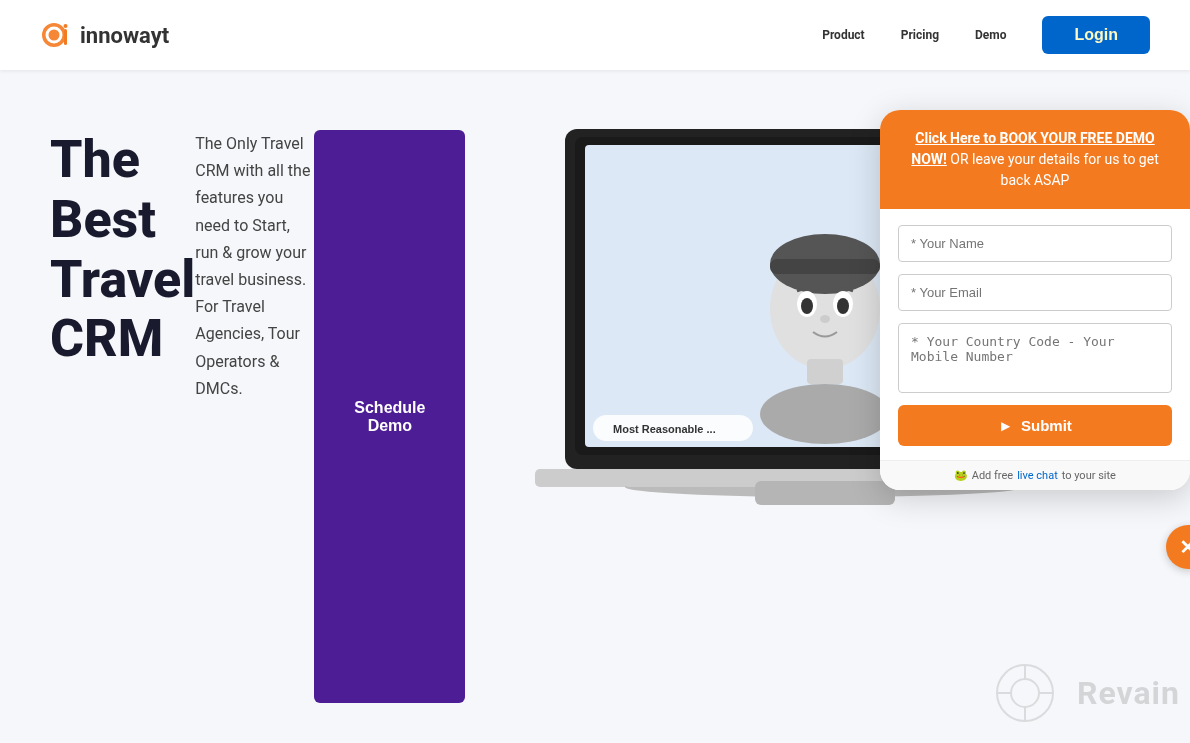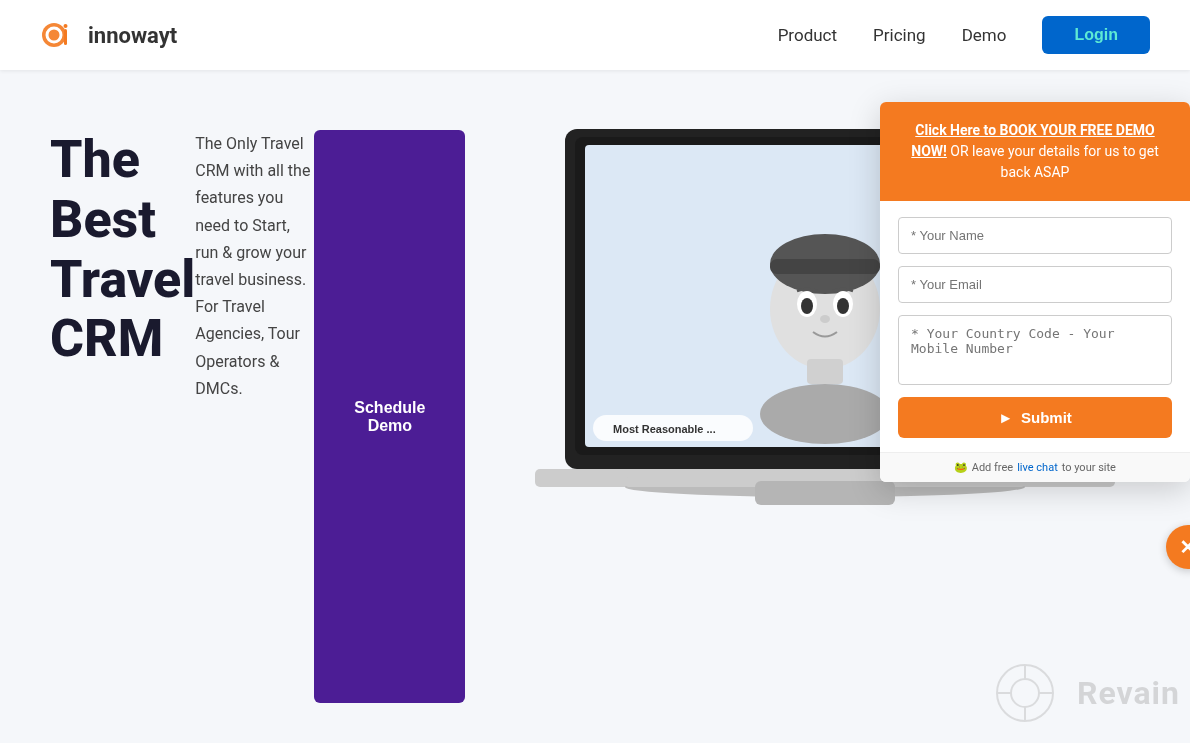--- a/index.html
+++ b/index.html
@@ -18,46 +18,46 @@
       padding: 0 40px;
       height: 70px;
       background: #fff;
       box-shadow: 0 1px 4px rgba(0,0,0,0.08);
       position: relative;
       z-index: 10;
     }
     .logo-wrap {
       display: flex;
       align-items: center;
-      gap: 8px;
+      gap: 0;
     }
     .logo-icon {
       width: 40px;
       height: 40px;
     }
     .logo-text {
       font-size: 22px;
       font-weight: 700;
       color: #333;
     }
     .nav-links {
       display: flex;
       align-items: center;
       gap: 36px;
     }
     .nav-link {
-      font-size: 17px;
+      font-size: 12px;
       color: #333;
       text-decoration: none;
-      font-weight: 400;
+      font-weight: 700;
       cursor: pointer;
     }
     .login-btn {
       background: #0066cc;
-      color: #5eead4;
+      color: #fef9c3;
       border: none;
       border-radius: 6px;
       padding: 10px 32px;
       font-size: 16px;
       font-weight: 600;
       cursor: pointer;
     }
 
     
     .main {
@@ -106,25 +106,25 @@
 
     
     .hero-right {
       flex: 1;
       position: relative;
     }
 
     
     .popup-form {
       position: absolute;
-      top: 32px;
+      top: 40px;
       right: 0px;
       width: 310px;
       background: #fff;
-      border-radius: 6px;
+      border-radius: 20px;
       box-shadow: 0 8px 32px rgba(0,0,0,0.18);
       z-index: 20;
       overflow: hidden;
     }
 
     .popup-header {
       background: #f47a20;
       padding: 18px 20px;
       text-align: center;
     }

